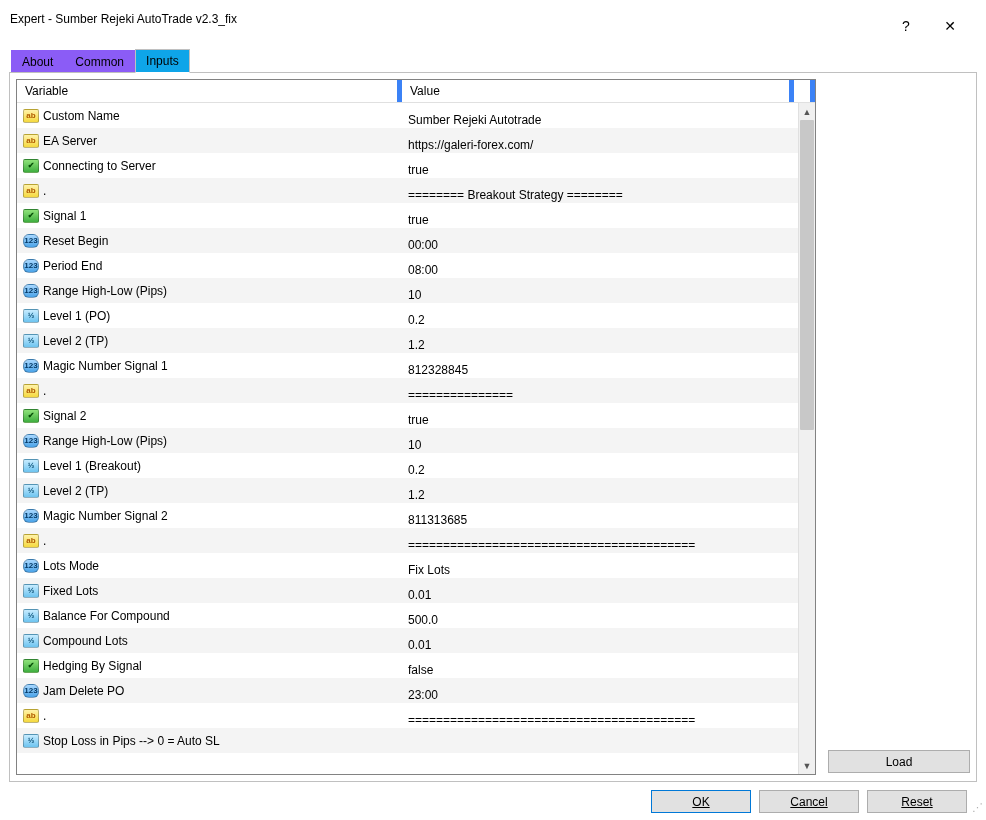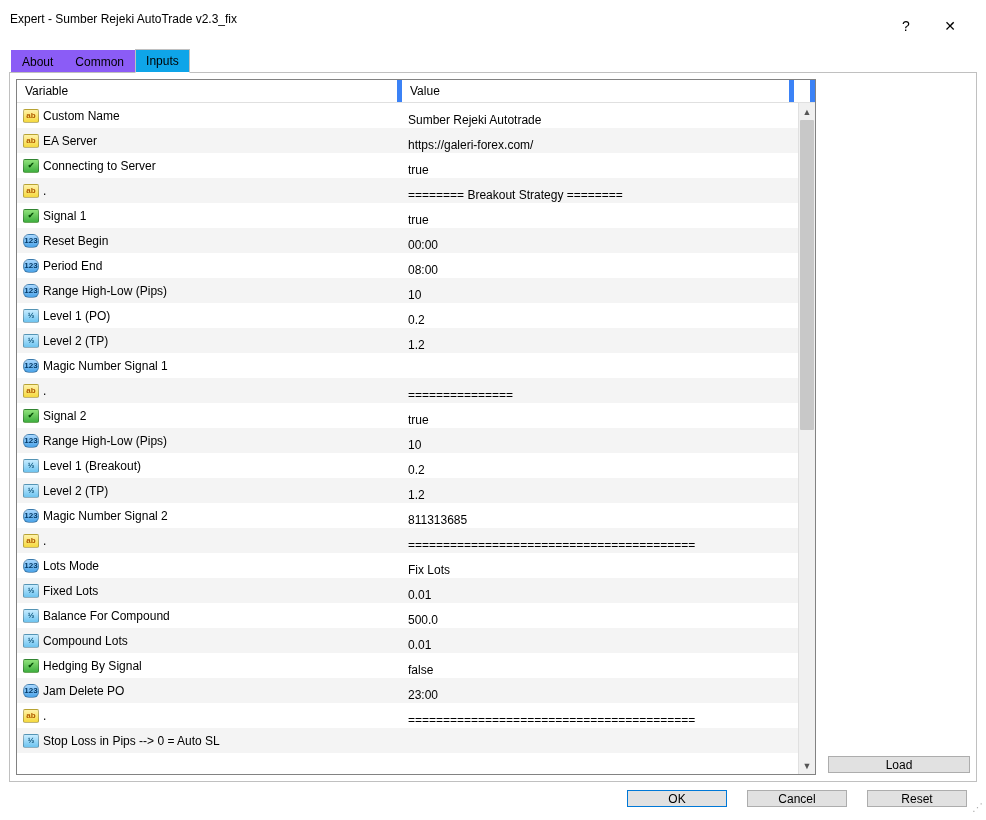--- a/index.html
+++ b/index.html
@@ -164,34 +164,35 @@
   .right-buttons {
     flex: 1;
     display: flex;
     flex-direction: column;
     justify-content: flex-end;
     gap: 8px;
     padding-left: 12px;
     padding-bottom: 2px;
   }
   .btn {
-    height: 17px;
+    height: 23px;
     min-width: 100px;
     background: #e1e1e1;
     border: 1px solid #adadad;
     font-size: 12px;
     font-family: inherit;
     display:flex;align-items:center;justify-content:center;
     padding:0;
   }
   .footer {
     display:flex;
     justify-content:flex-end;
-    gap:20px;
+    gap:8px;
     padding: 8px 10px 0 0;
+    text-decoration: underline;
   }
   .footer .btn { width: 100px; }
   .btn.primary {
     border: 1.5px solid #0078d7;
     background:#e1e1e1;
   }
   .grip {
     position:absolute;
     right:4px; bottom:4px;
     width:12px;height:12px;
@@ -296,20 +297,21 @@
                   <span class="icon ic-half">½</span>
                   <span>Level 2 (TP)</span>
                 </div>
                 <div class="cell val">1.2</div>
               </div>
               <div class="row">
                 <div class="cell var">
                   <span class="icon ic-123">123</span>
                   <span>Magic Number Signal 1</span>
                 </div>
+                <div class="cell val">812328845</div>
               </div>
               <div class="row alt">
                 <div class="cell var">
                   <span class="icon ic-ab">ab</span>
                   <span>.</span>
                 </div>
                 <div class="cell val">===============</div>
               </div>
               <div class="row">
                 <div class="cell var">

